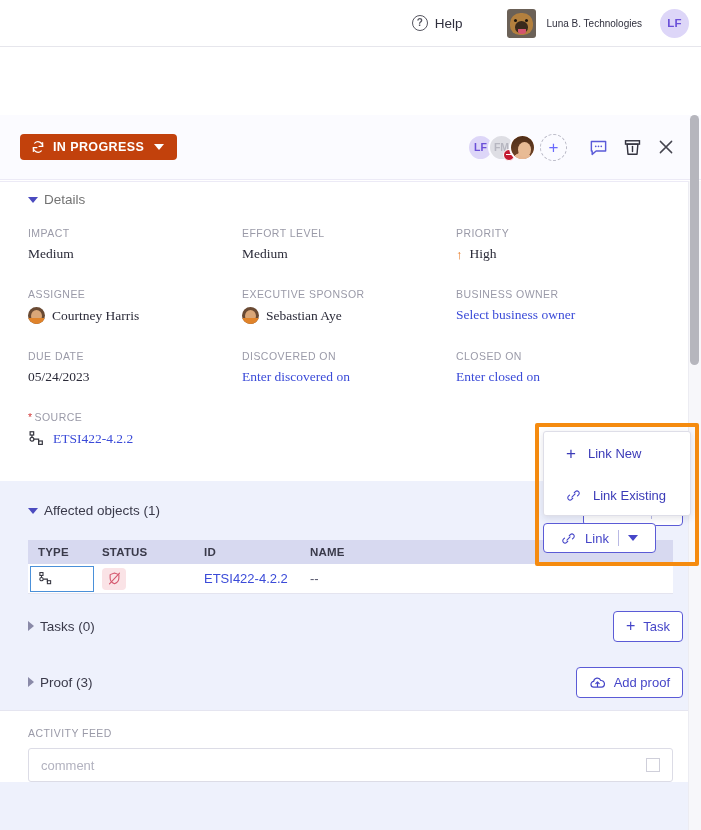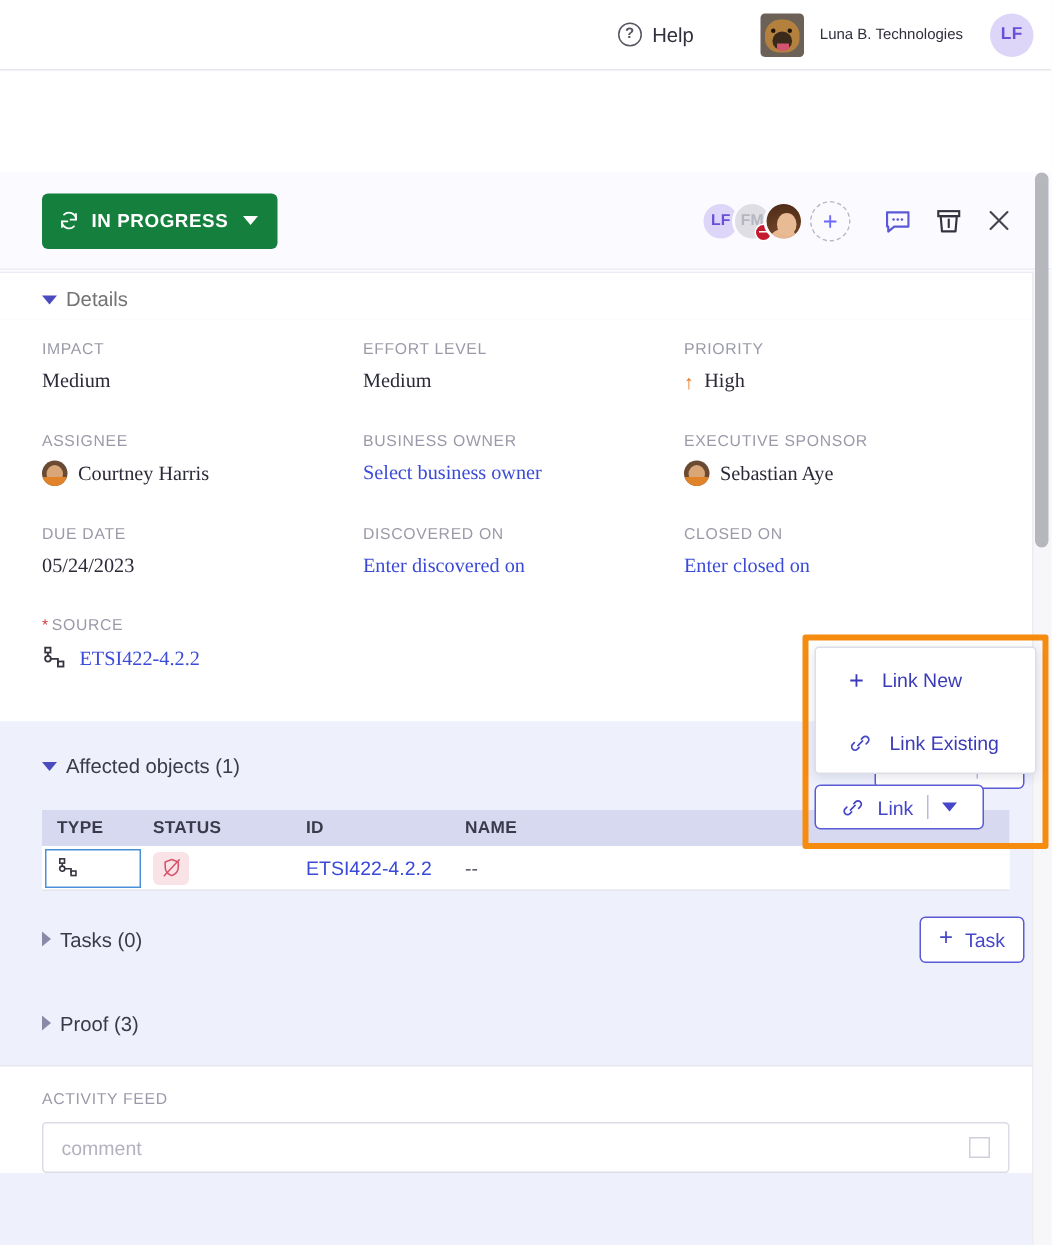--- a/index.html
+++ b/index.html
@@ -73,23 +73,23 @@
   }
 
   
   .toolbar {
     position: absolute; top: 115px; left: 0; right: 0; height: 65px;
     background: #fbfbff;
     border-bottom: 1px solid #eceaf6;
     display: flex; align-items: center;
   }
   .status-pill {
-    margin-left: 28px;
-    height: 37px; padding: 0 13px 0 11px;
-    background: #15803d; color: #ffffff;
+    margin-left: 20px;
+    height: 26px; padding: 0 13px 0 11px;
+    background: #c2410c; color: #ffffff;
     border-radius: 4px; border: none;
     display: flex; align-items: center; gap: 8px;
     font-size: 12.5px; font-weight: 700; letter-spacing: .4px;
     cursor: pointer;
     font-family: "Liberation Sans", sans-serif;
   }
   .spin-ico { width: 14px; height: 14px; flex: none; }
   .caret-dn {
     width: 0; height: 0; border-left: 5px solid transparent;
     border-right: 5px solid transparent; border-top: 6px solid #ffffff;
@@ -383,32 +383,32 @@
           <div class="flabel">ASSIGNEE</div>
           <div class="fvalue">
             <span class="mini-av">
                 <i class="f"></i>
                 <i class="b"></i>
               </span>
             <span>Courtney Harris</span>
           </div>
         </div>
         <div class="fcell">
-          <div class="flabel">BUSINESS OWNER</div>
-          <div class="fvalue link">Select business owner</div>
-        </div>
-        <div class="fcell">
           <div class="flabel">EXECUTIVE SPONSOR</div>
           <div class="fvalue">
             <span class="mini-av">
                 <i class="f"></i>
                 <i class="b"></i>
               </span>
             <span>Sebastian Aye</span>
           </div>
+        </div>
+        <div class="fcell">
+          <div class="flabel">BUSINESS OWNER</div>
+          <div class="fvalue link">Select business owner</div>
         </div>
       </div>
 
       <div class="frow">
         <div class="fcell">
           <div class="flabel">DUE DATE</div>
           <div class="fvalue">05/24/2023</div>
         </div>
         <div class="fcell">
           <div class="flabel">DISCOVERED ON</div>
@@ -497,20 +497,27 @@
         <span style="font-size:16px;line-height:1;">+</span>
         <span>Task</span>
       </button>
     </div>
 
     <div class="tp-row">
       <div class="tp-title">
         <span class="tri-right"></span>
         <span>Proof (3)</span>
       </div>
+      <button class="btn-outline">
+        <svg width="17" height="17" viewBox="0 0 24 24">
+          <path d="M7 18.5a4 4 0 0 1-.4-8 5.2 5.2 0 0 1 10-1.3A3.8 3.8 0 0 1 17.6 18.5z" fill="none" stroke="#4646c8" stroke-width="1.7" stroke-linejoin="round"></path>
+          <path d="M12 17.5v-6M9.6 13.6L12 11.2l2.4 2.4" fill="none" stroke="#4646c8" stroke-width="1.7" stroke-linecap="round" stroke-linejoin="round"></path>
+        </svg>
+        <span>Add proof</span>
+      </button>
     </div>
 
     <div class="feed">
       <div class="feed-label">ACTIVITY FEED</div>
       <div class="comment-box">
         <span class="comment-ph">comment</span>
         <span class="comment-sq"></span>
       </div>
     </div>
   </div>

